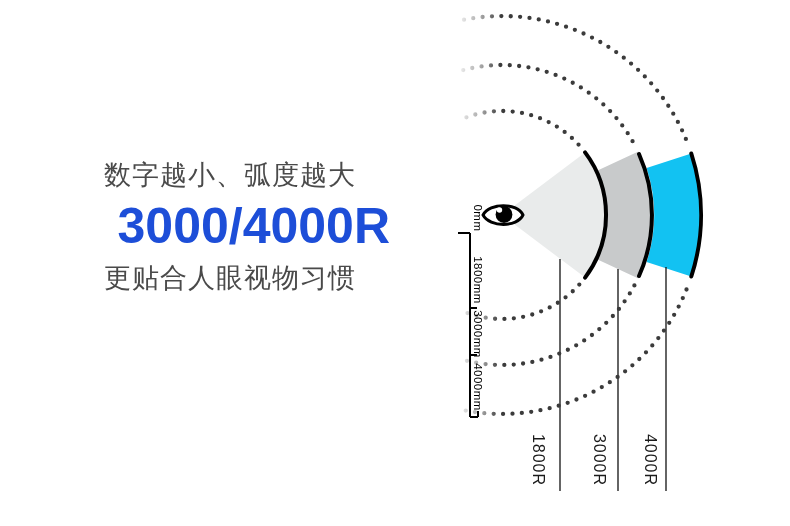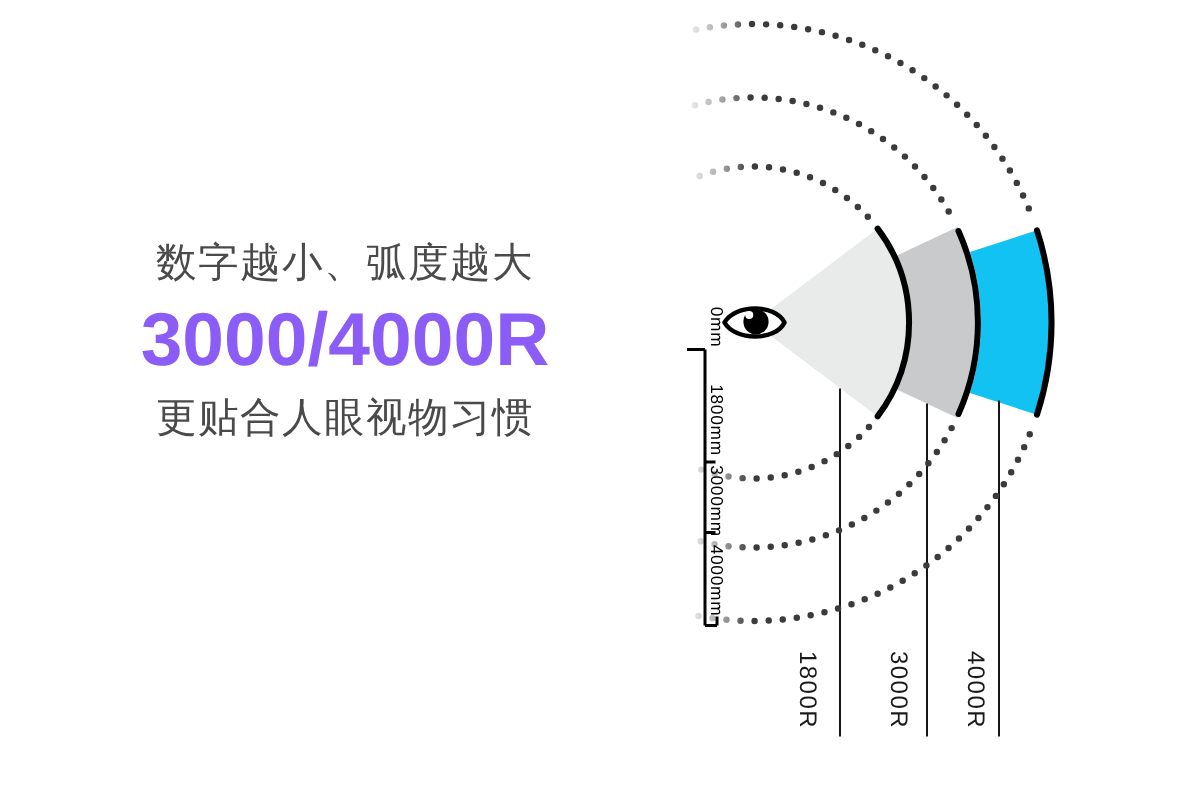--- a/index.html
+++ b/index.html
@@ -9,21 +9,21 @@
   }
   .headline{position:absolute;left:70px;top:0;width:320px;text-align:center;}
   .hl-small{
     position:absolute;left:0;width:320px;
     font-size:27px;color:#4a4a4a;letter-spacing:1px;white-space:nowrap;
   }
   .hl-1{top:157px;}
   .hl-3{top:260px;font-family:Liberation Mono, monospace;}
   .hl-big{
     position:absolute;left:0;top:197px;width:320px;
-    font-size:50px;font-weight:bold;color:#8b5cf6;letter-spacing:0px;white-space:nowrap;
+    font-size:50px;font-weight:bold;color:#1d4ed8;letter-spacing:0px;white-space:nowrap;text-align:right;
   }
   svg.diagram{position:absolute;left:0;top:0;}
   text.ruler-label{font-size:11.5px;fill:#000;letter-spacing:0.5px;}
   text.radius-label{font-size:16px;fill:#1a1a1a;letter-spacing:1px;}
 </style>
 </head>
 <body>
 
 <div class="canvas">
 

